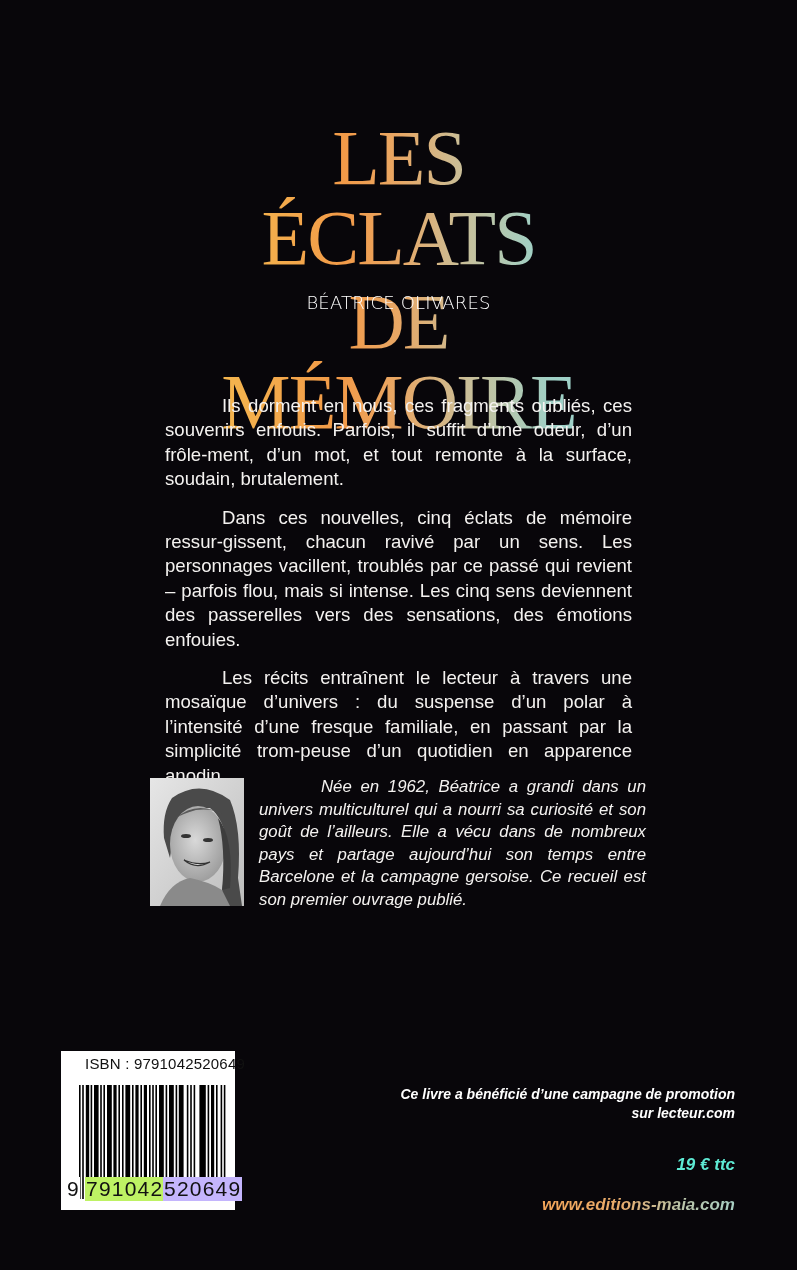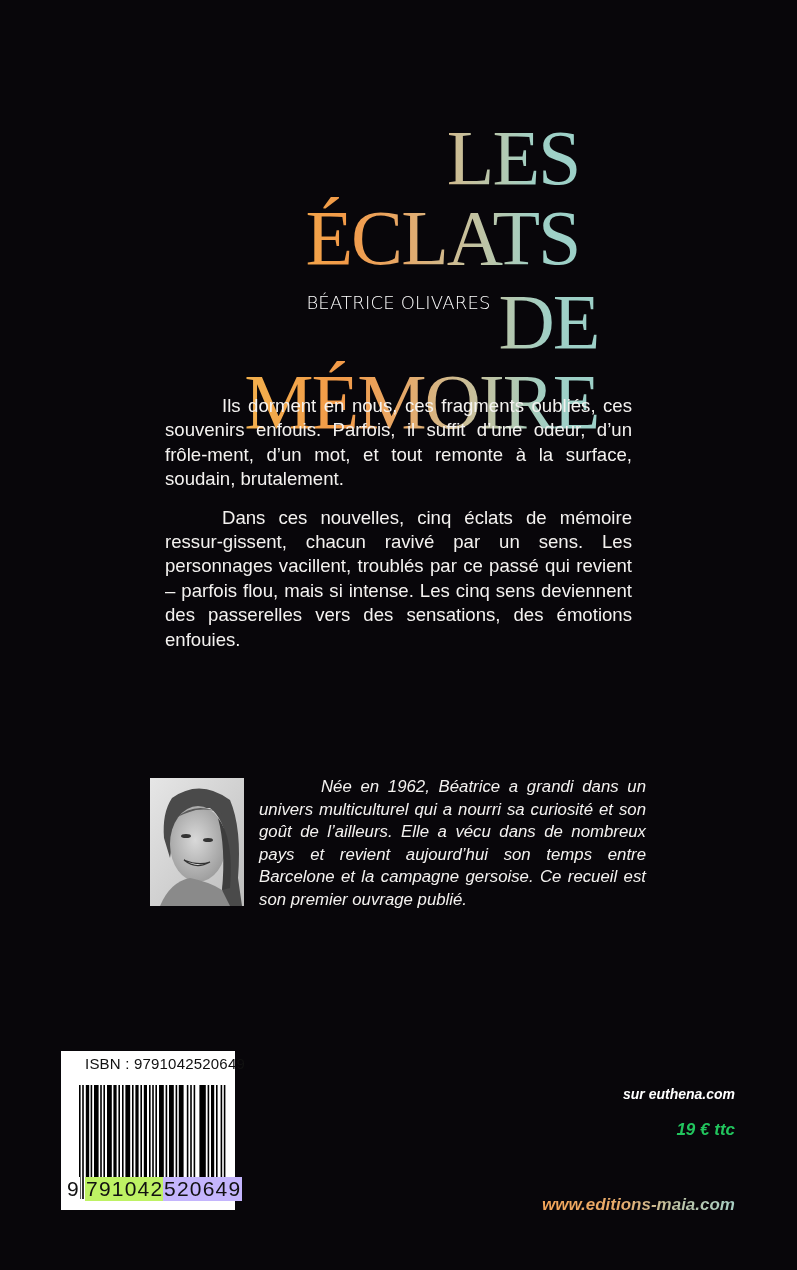--- a/index.html
+++ b/index.html
@@ -12,21 +12,21 @@
       height: 1270px;
       position: relative;
       overflow: hidden;
       background: #08060a;
       color: #f4f2f0;
     }
     .title {
       position: absolute;
       left: 0;
       width: 797px;
-      text-align: right;
+      text-align: center;
       font-family: "DejaVu Serif", serif;
       font-weight: normal;
       margin: 0;
     }
     .title-line {
       display: block;
       font-family: "Liberation Serif", serif;
       font-size: 78px;
       line-height: 80px;
       letter-spacing: -2px;
@@ -149,28 +149,28 @@
       text-align: right;
       font-family: "Liberation Sans", sans-serif;
       font-style: italic;
       font-weight: bold;
       font-size: 14px;
       line-height: 19px;
       color: #ffffff;
     }
     .price {
       position: absolute;
-      top: 1120px;
+      top: 1155px;
       right: 62px;
       text-align: right;
       font-family: "Liberation Sans", sans-serif;
       font-style: italic;
       font-weight: bold;
       font-size: 17px;
-      color: #22c55e;
+      color: #5eead4;
     }
     .website {
       position: absolute;
       top: 1195px;
       right: 62px;
       text-align: left;
       font-family: "Liberation Sans", sans-serif;
       font-style: italic;
       font-weight: bold;
       font-size: 17px;
@@ -187,20 +187,21 @@
 <h1 class="title" style="top:118px;">
   <span class="title-line l1">LES ÉCLATS</span>
   <span class="title-line l2" style="margin-top:4px;">DE MÉMOIRE</span>
 </h1>
 
 <div class="author">BÉATRICE OLIVARES</div>
 
 <div class="blurb">
   <p>Ils dorment en nous, ces fragments oubliés, ces souvenirs enfouis. Parfois, il suffit d’une odeur, d’un frôle-ment, d’un mot, et tout remonte à la surface, soudain, brutalement.</p>
   <p>Dans ces nouvelles, cinq éclats de mémoire ressur-gissent, chacun ravivé par un sens. Les personnages vacillent, troublés par ce passé qui revient – parfois flou, mais si intense. Les cinq sens deviennent des passerelles vers des sensations, des émotions enfouies.</p>
+  <p>Les récits entraînent le lecteur à travers une mosaïque d’univers : du suspense d’un polar à l’intensité d’une fresque familiale, en passant par la simplicité trom-peuse d’un quotidien en apparence anodin.</p>
 </div>
 
 <div class="bio">
   <div class="photo" title="Portrait of Béatrice Olivares (black and white)">
     <svg width="94" height="128" viewBox="0 0 94 128" xmlns="http://www.w3.org/2000/svg">
       <defs>
         <linearGradient id="bg" x1="0" y1="0" x2="1" y2="1">
           <stop offset="0" stop-color="#e6e6e6"></stop>
           <stop offset="1" stop-color="#bdbdbd"></stop>
         </linearGradient>
@@ -214,21 +215,21 @@
       <ellipse cx="48" cy="66" rx="28" ry="38" fill="url(#face)"></ellipse>
       <path d="M26 40 Q46 22 72 36 Q62 30 46 32 Q32 36 26 40 Z" fill="#5a5a5a"></path>
       <ellipse cx="36" cy="58" rx="5" ry="2" fill="#333"></ellipse>
       <ellipse cx="58" cy="62" rx="5" ry="2" fill="#333"></ellipse>
       <path d="M34 82 Q46 92 60 84 Q48 88 34 82 Z" fill="#f0f0f0" stroke="#333" stroke-width="1.2"></path>
       <path d="M10 128 Q20 104 40 100 Q60 104 72 112 L80 128 Z" fill="#8a8a8a"></path>
       <path d="M68 40 Q84 60 80 110 L72 112 Q76 70 68 40 Z" fill="#3d3d3d"></path>
     </svg>
   </div>
   <div class="bio-text">
-    <p>Née en 1962, Béatrice a grandi dans un univers multiculturel qui a nourri sa curiosité et son goût de l’ailleurs. Elle a vécu dans de nombreux pays et revient aujourd’hui son temps entre Barcelone et la campagne gersoise. Ce recueil est son premier ouvrage publié.</p>
+    <p>Née en 1962, Béatrice a grandi dans un univers multiculturel qui a nourri sa curiosité et son goût de l’ailleurs. Elle a vécu dans de nombreux pays et partage aujourd’hui son temps entre Barcelone et la campagne gersoise. Ce recueil est son premier ouvrage publié.</p>
   </div>
 </div>
 
 <div class="barcode-box">
   <div class="isbn-label">ISBN : 9791042520649</div>
   <svg class="bars" viewBox="0 0 152 114" preserveAspectRatio="none" xmlns="http://www.w3.org/2000/svg">
     <g fill="#000">
       <rect x="0" y="0" width="1.6" height="114"></rect>
       <rect x="3.2" y="0" width="1.6" height="114"></rect>
       <rect x="6.8" y="0" width="3.4" height="94"></rect>
@@ -265,17 +266,18 @@
     </g>
   </svg>
   <div class="barcode-digits">
     <span class="d1">9</span>
     <span class="d2">791042</span>
     <span class="d3">520649</span>
   </div>
 </div>
 
 <div class="promo">
-  <div>sur euthena.com</div>
+  <div>Ce livre a bénéficié d’une campagne de promotion</div>
+  <div>sur lecteur.com</div>
 </div>
 
 <div class="price">19 € ttc</div>
 <div class="website">www.editions-maia.com</div>
 
 </body></html>

